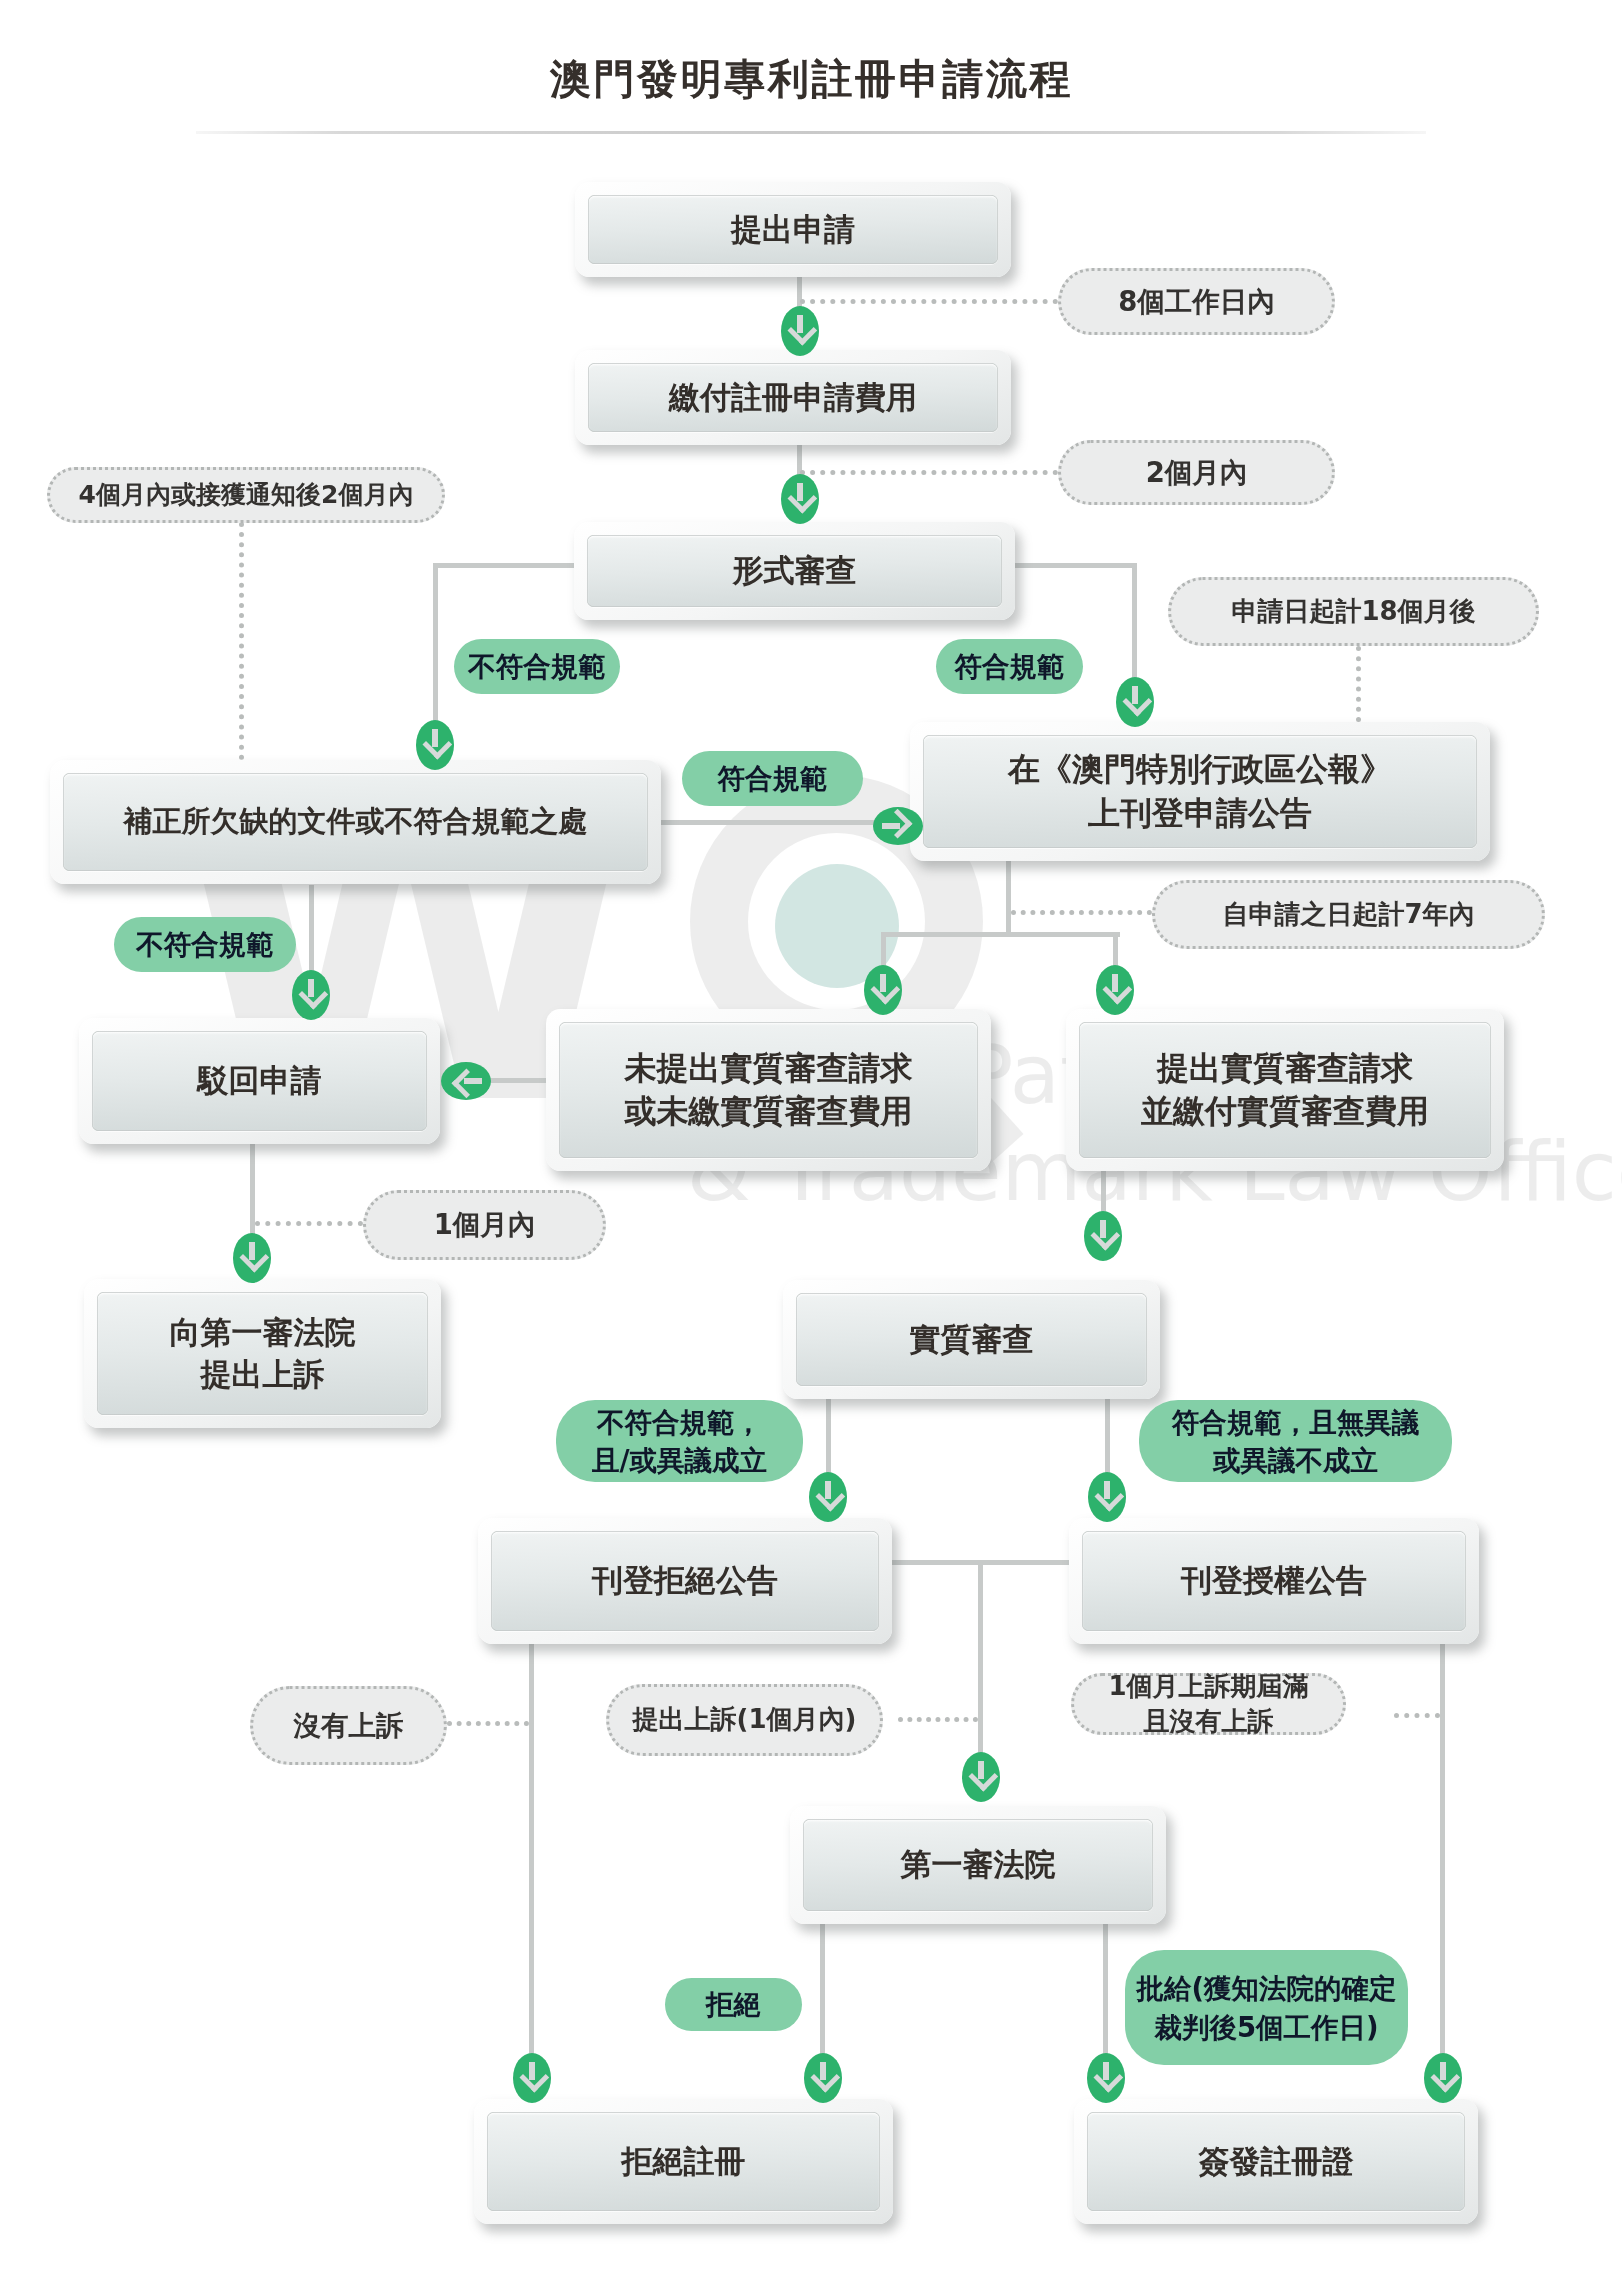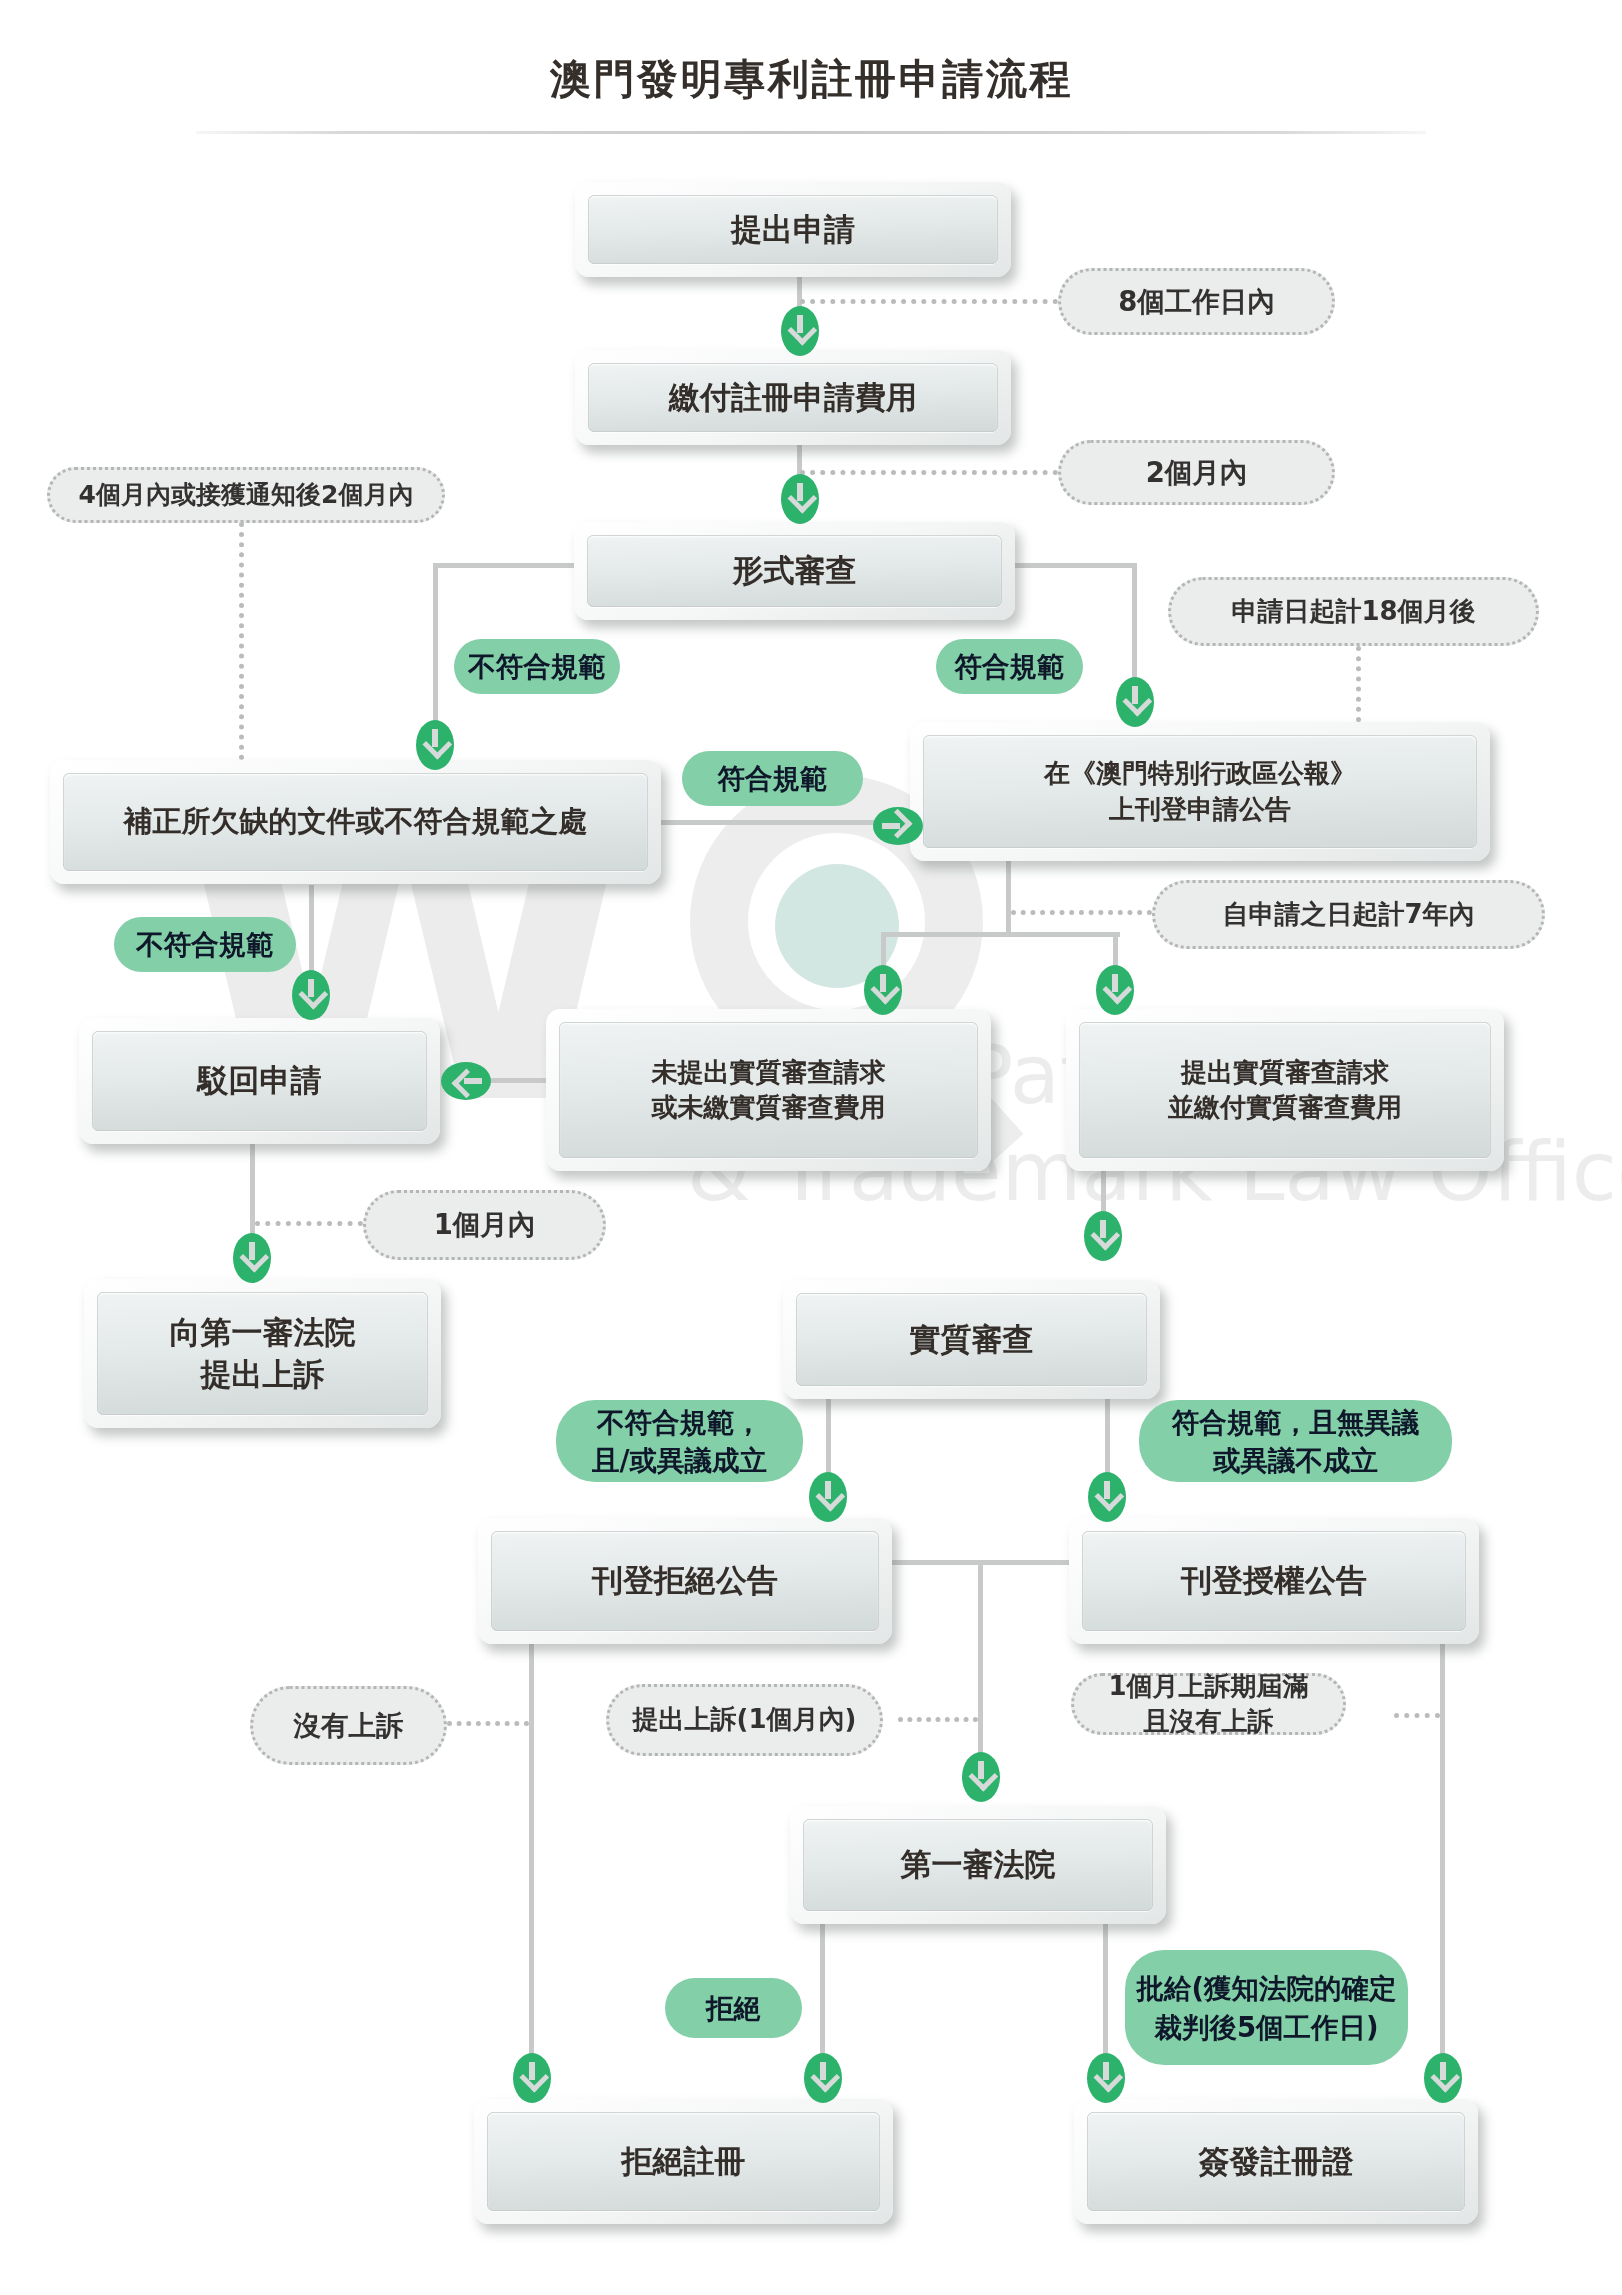--- a/index.html
+++ b/index.html
@@ -32,21 +32,21 @@
     background:linear-gradient(160deg,#ffffff 0%,#f4f5f5 55%,#e3e6e6 100%);
     box-shadow:5.9px 7.2px 10.5px rgba(110,116,116,.40);
   }
   .panel{
     position:absolute;inset:13px;border-radius:6.5px;
     background:linear-gradient(178deg,#f0f3f3 0%,#e4e9e9 45%,#d2d9d9 100%);
     box-shadow:inset 0 0 0 0.7px #c3c8c7, inset 0 2px 2.6px rgba(255,255,255,.95), 0 0.7px 0 rgba(255,255,255,.9);
     display:flex;align-items:center;justify-content:center;text-align:center;
     font-weight:bold;color:#332e2a;white-space:pre-line;line-height:1.35;
   }
-  .fs48{font-size:31px;} .fs46{font-size:26px;} .fs44{font-size:29px;}
+  .fs48{font-size:31px;} .fs46{font-size:32px;} .fs44{font-size:29px;}
   
   .pill{
     position:absolute;z-index:2;background:#83cfa7;border-radius:30px;
     display:flex;align-items:center;justify-content:center;text-align:center;
     font-size:27.5px;font-weight:bold;color:#0f172a;white-space:pre-line;line-height:1.4;
   }
   .pill.big{border-radius:39px;}
   
   .oval{
     position:absolute;z-index:2;background:#ebecec;border:3.3px dotted #b3b6b5;border-radius:52px;
@@ -166,21 +166,21 @@
 </div>
 
 <div class="pill" style="left:454px;top:639px;width:166px;height:55px;">不符合規範</div>
 <div class="pill" style="left:936px;top:639px;width:147px;height:55px;">符合規範</div>
 <div class="pill" style="left:682px;top:751px;width:181px;height:55px;">符合規範</div>
 <div class="pill" style="left:114px;top:917px;width:182px;height:55px;">不符合規範</div>
 <div class="pill big" style="left:556px;top:1400px;width:247px;height:82px;">不符合規範，
 且/或異議成立</div>
 <div class="pill big" style="left:1139px;top:1400px;width:313px;height:82px;">符合規範，且無異議
 或異議不成立</div>
-<div class="pill" style="left:665px;top:1978px;width:137px;height:60px;">拒絕</div>
+<div class="pill" style="left:665px;top:1978px;width:137px;height:53px;">拒絕</div>
 <div class="pill big" style="left:1125px;top:1950px;width:283px;height:115px;">批給(獲知法院的確定
 裁判後5個工作日)</div>
 
 <div class="oval" style="left:1058px;top:268px;width:277px;height:67px;">8個工作日內</div>
 <div class="oval" style="left:1058px;top:440px;width:277px;height:65px;">2個月內</div>
 <div class="oval fs38" style="left:47px;top:467px;width:398px;height:56px;">4個月內或接獲通知後2個月內</div>
 <div class="oval fs40" style="left:1168px;top:577px;width:371px;height:69px;">申請日起計18個月後</div>
 <div class="oval fs40" style="left:1152px;top:880px;width:393px;height:69px;">自申請之日起計7年內</div>
 <div class="oval" style="left:363px;top:1190px;width:243px;height:70px;">1個月內</div>
 <div class="oval" style="left:250px;top:1686px;width:197px;height:79px;">沒有上訴</div>

